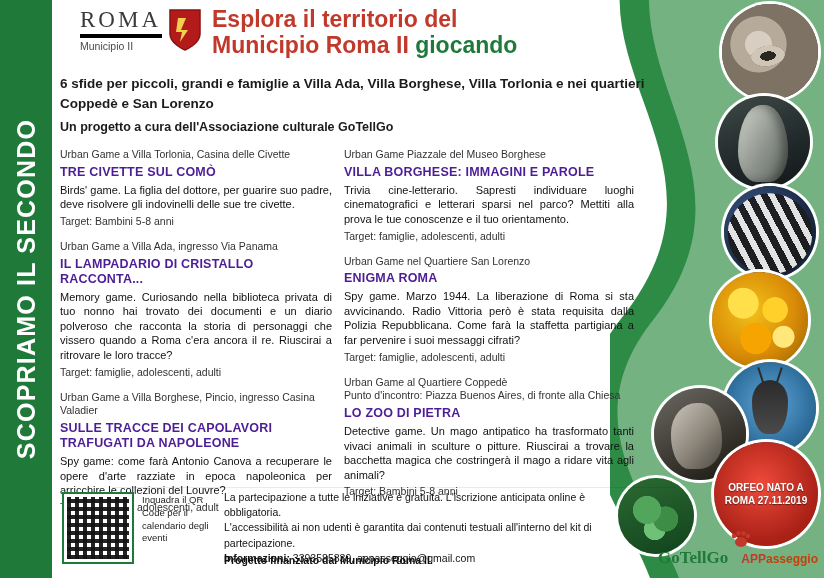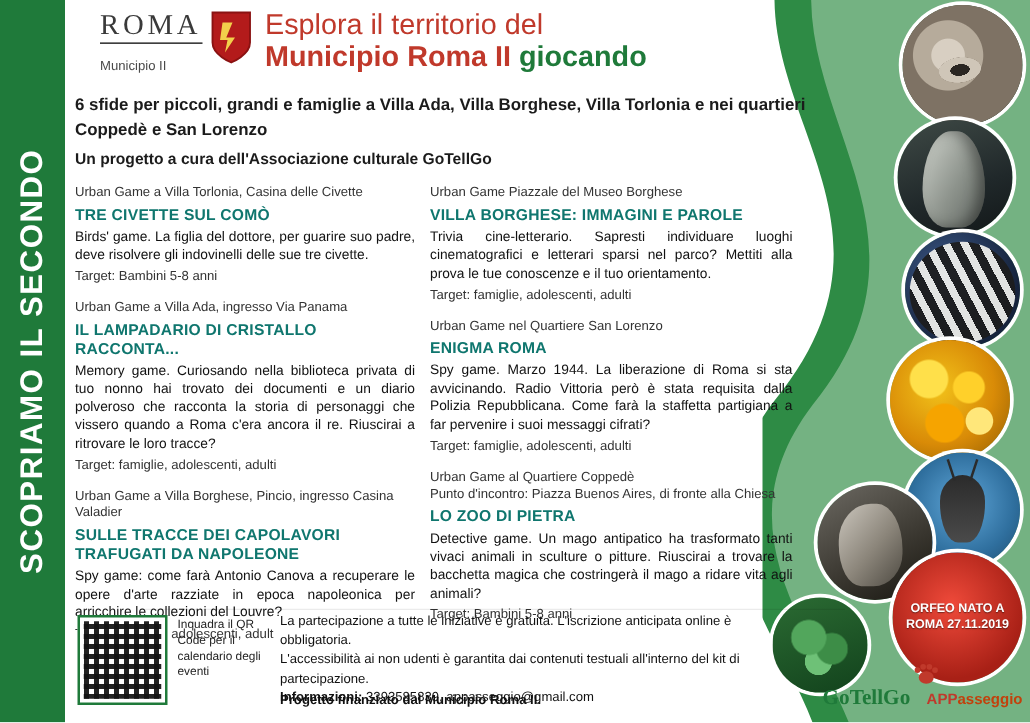--- a/index.html
+++ b/index.html
@@ -135,30 +135,30 @@
     position: absolute; left: 4px; top: 8px; width: 86px; height: 50px;
     text-align: left;
   }
   .roma-logo .roma {
     font-family: "Liberation Serif", serif;
     font-size: 23px; letter-spacing: 3px; color: #3a3a3a; font-weight: normal;
     line-height: 1;
   }
   .roma-logo .muni {
     font-size: 10.5px; color: #4a4a4a; margin-top: 3px;
-    border-top: 1px solid #000000; padding-top: 12px; width: 82px;
+    border-top: 4px solid #000000; padding-top: 2px; width: 82px;
   }
   .shield {
     position: absolute; left: 92px; top: 8px; width: 34px; height: 44px;
   }
   .title-block {
     position: absolute; left: 136px; top: 6px; width: 480px;
   }
   .t-line1 {
-    color: #c0392b; font-size: 23px; font-weight: normal; line-height: 1.15;
+    color: #c0392b; font-size: 23px; font-weight: bold; line-height: 1.15;
   }
   .t-line2 {
     font-size: 23px; font-weight: bold; line-height: 1.2; color: #c0392b;
   }
   .t-line2 .dark { color: #1f7a3a; }
   .subtitle {
     position: absolute; left: 60px; top: 74px; width: 600px;
     color: #1b1b1b; font-size: 13.5px; font-weight: bold; line-height: 1.45;
   }
   .byline {
@@ -172,21 +172,21 @@
   .col-right { left: 344px; width: 290px; }
 
   .game { margin-bottom: 13px; }
   .game .place {
     font-size: 10.5px; color: #333; line-height: 1.3;
   }
   .game .meet {
     font-size: 10.5px; color: #333; line-height: 1.3;
   }
   .game .gtitle {
-    color: #0f766e; font-weight: bold; font-size: 12.5px;
+    color: #4c1d95; font-weight: bold; font-size: 12.5px;
     line-height: 1.2; margin: 3px 0 3px 0; letter-spacing: .2px;
   }
   .game .desc {
     font-size: 11px; color: #111; line-height: 1.33; text-align: justify;
   }
   .game .target {
     font-size: 10.5px; color: #333; margin-top: 3px;
   }
 
   

